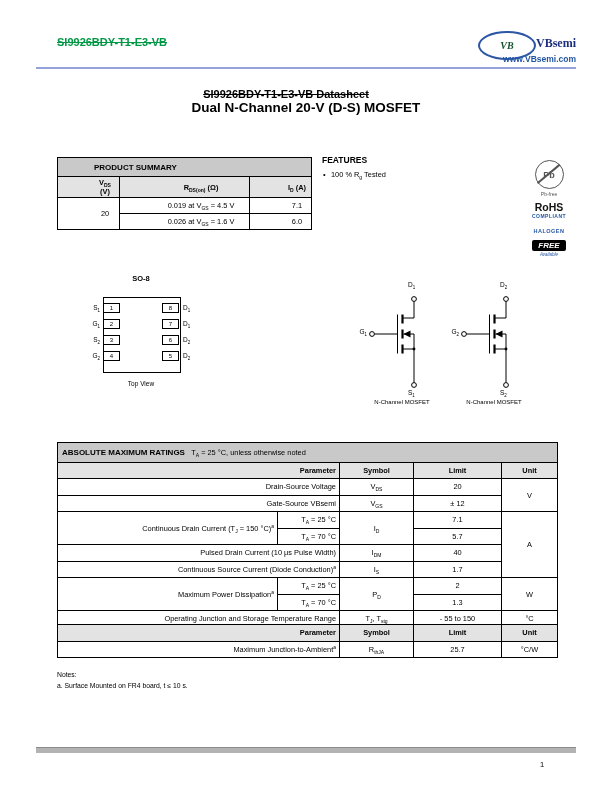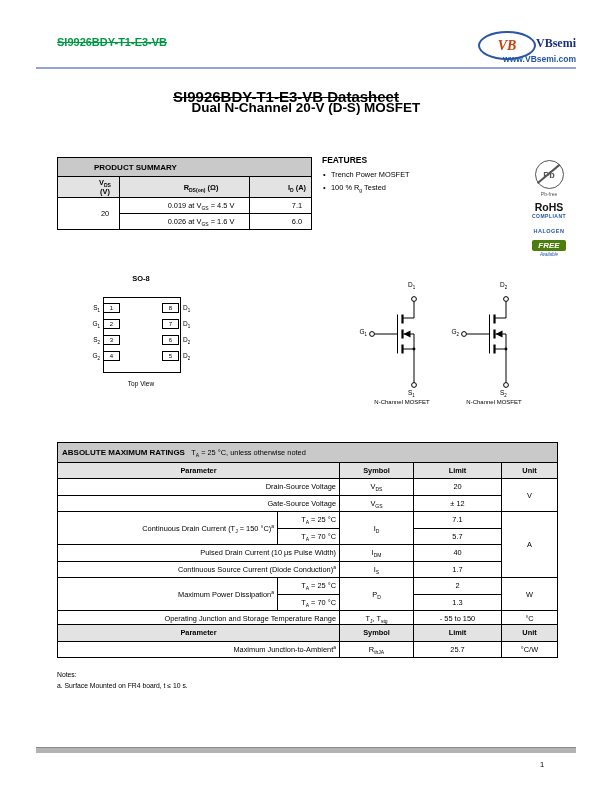--- a/index.html
+++ b/index.html
@@ -8,29 +8,29 @@
   .abs{position:absolute;}
   sub{font-size:0.68em;line-height:0;}
   sup{font-size:0.68em;line-height:0;}
 
   
   .part-number{left:57px;top:36px;font-size:11px;font-weight:bold;color:#009845;
                text-decoration:line-through;}
   .logo-ellipse{left:478px;top:31px;width:54px;height:25px;border:2px solid #2b57a5;
                 border-radius:50%;display:flex;align-items:center;justify-content:center;}
   .logo-vb{font-family:"Liberation Serif",serif;font-style:italic;font-weight:bold;
-           font-size:14px;color:#c2410c;}
+           font-size:10px;color:#14532d;}
   .logo-name{left:536px;top:36px;font-family:"Liberation Serif",serif;font-size:12px;
              font-weight:bold;color:#1d2f7c;}
   .website{left:436px;top:54px;width:140px;text-align:right;font-size:8.5px;
            font-weight:bold;color:#2456a4;}
   .header-line{left:36px;top:67px;width:540px;height:2px;background:#93a2d8;}
 
   
-  .doc-title1{left:0;top:88px;width:572px;text-align:center;font-size:15px;
+  .doc-title1{left:0;top:88px;width:572px;text-align:center;font-size:11px;
               font-weight:bold;text-decoration:line-through;}
   .doc-title2{left:0;top:100px;width:612px;text-align:center;font-size:13.5px;font-weight:bold;}
 
   
   table.tbl{border-collapse:collapse;table-layout:fixed;border:1.5px solid #000;}
   table.tbl td{border:1px solid #000;font-size:7.4px;padding:1px 3px;height:12px;
                vertical-align:middle;}
   tr.titlebar td{background:#c9c9c9;font-weight:bold;font-size:8px;text-align:left;
                  padding:2.5px 4px;}
   tr.colhead td{background:#e3e3e3;font-weight:bold;text-align:center;}
@@ -59,21 +59,21 @@
              justify-content:center;}
   .pb-txt{font-size:9px;font-weight:bold;color:#555;}
   .pb-slash{position:absolute;left:-2px;top:12px;width:29px;height:1.6px;background:#555;
             transform:rotate(-40deg);}
   .pb-label{font-size:5px;margin-top:2px;}
   .rohs{left:527px;top:202px;width:44px;text-align:center;}
   .rohs-txt{font-size:10.5px;font-weight:800;color:#111;line-height:1.05;}
   .rohs-sub{font-size:5px;font-weight:bold;color:#2456a4;letter-spacing:0.5px;}
   .halogen{left:530px;top:228px;width:38px;text-align:center;}
   .hal-top{font-size:5.5px;font-weight:bold;color:#2456a4;letter-spacing:0.5px;}
-  .hal-free{display:inline-block;background:#4d7c0f;color:#fff;font-style:italic;
+  .hal-free{display:inline-block;background:#000000;color:#fff;font-style:italic;
             font-weight:bold;font-size:8px;padding:1px 6px;border-radius:2px;margin:1px 0;}
   .hal-avail{font-size:4.5px;font-style:italic;color:#2456a4;}
 
   
   .pkg{left:66px;top:274px;width:150px;text-align:center;}
   .pkg-name{font-size:7.5px;font-weight:bold;margin-bottom:14px;}
   .chip-wrap{position:relative;width:150px;height:78px;}
   .chip{position:absolute;left:37px;top:0;width:76px;height:74px;border:1.2px solid #000;}
   .pin{position:absolute;width:17px;height:10px;border:1px solid #000;font-size:6px;
        line-height:8.5px;text-align:center;background:#fff;box-sizing:border-box;}
@@ -96,21 +96,21 @@
 
   
   #amr{left:57px;top:442px;width:500px;}
   #amr .c1{width:220px;} #amr .c2{width:62px;} #amr .c3{width:74px;}
   #amr .c4{width:88px;} #amr .c5{width:56px;}
   #amr td{height:13.5px;}
   #trr{left:57px;top:624px;width:500px;}
   #trr .c1{width:220px;} #trr .c2{width:62px;} #trr .c3{width:74px;}
   #trr .c4{width:88px;} #trr .c5{width:56px;}
   #trr td{height:13.5px;}
-  tr.colhead td.pl{text-align:center;}
+  tr.colhead td.pl{text-align:right;}
 
   
   .notes{left:57px;top:670px;font-size:6.8px;line-height:1.6;}
   .footer-bar{left:36px;top:747px;width:540px;height:5px;background:#b3b3b3;
               border-top:1px solid #8a8a8a;}
   .page-number{left:540px;top:760px;font-size:7.5px;}
 </style>
 </head>
 <body>
 
@@ -148,21 +148,20 @@
     <tr>
       <td class="c"><span>0.026 at V</span><sub>GS</sub><span> = 1.6 V</span></td>
       <td class="c">6.0</td>
     </tr>
   </tbody>
 </table>
 
 <div class="abs features">
   <div class="f-title">FEATURES</div>
   <ul>
-    <li>Trench Power MOSFET</li>
     <li><span>100 % R</span><sub>g</sub><span> Tested</span></li>
   </ul>
 </div>
 
 <div class="abs pbfree">
   <div class="pb-circle">
     <span class="pb-txt">Pb</span>
     <span class="pb-slash"></span>
   </div>
   <div class="pb-label">Pb-free</div>
@@ -274,21 +273,21 @@
       <td>Limit</td>
       <td>Unit</td>
     </tr>
     <tr>
       <td colspan="2" class="pl">Drain-Source Voltage</td>
       <td class="c"><span>V</span><sub>DS</sub></td>
       <td class="c">20</td>
       <td class="c" rowspan="2">V</td>
     </tr>
     <tr>
-      <td colspan="2" class="pl">Gate-Source Voltage</td>
+      <td colspan="2" class="pl">Gate-Source VBsemi</td>
       <td class="c"><span>V</span><sub>GS</sub></td>
       <td class="c">± 12</td>
     </tr>
     <tr>
       <td class="pl" rowspan="2"><span>Continuous Drain Current (T</span><sub>J</sub><span> = 150 °C)</span><sup>a</sup></td>
       <td class="pl"><span>T</span><sub>A</sub><span> = 25 °C</span></td>
       <td class="c" rowspan="2"><span>I</span><sub>D</sub></td>
       <td class="c">7.1</td>
       <td class="c" rowspan="4">A</td>
     </tr>

